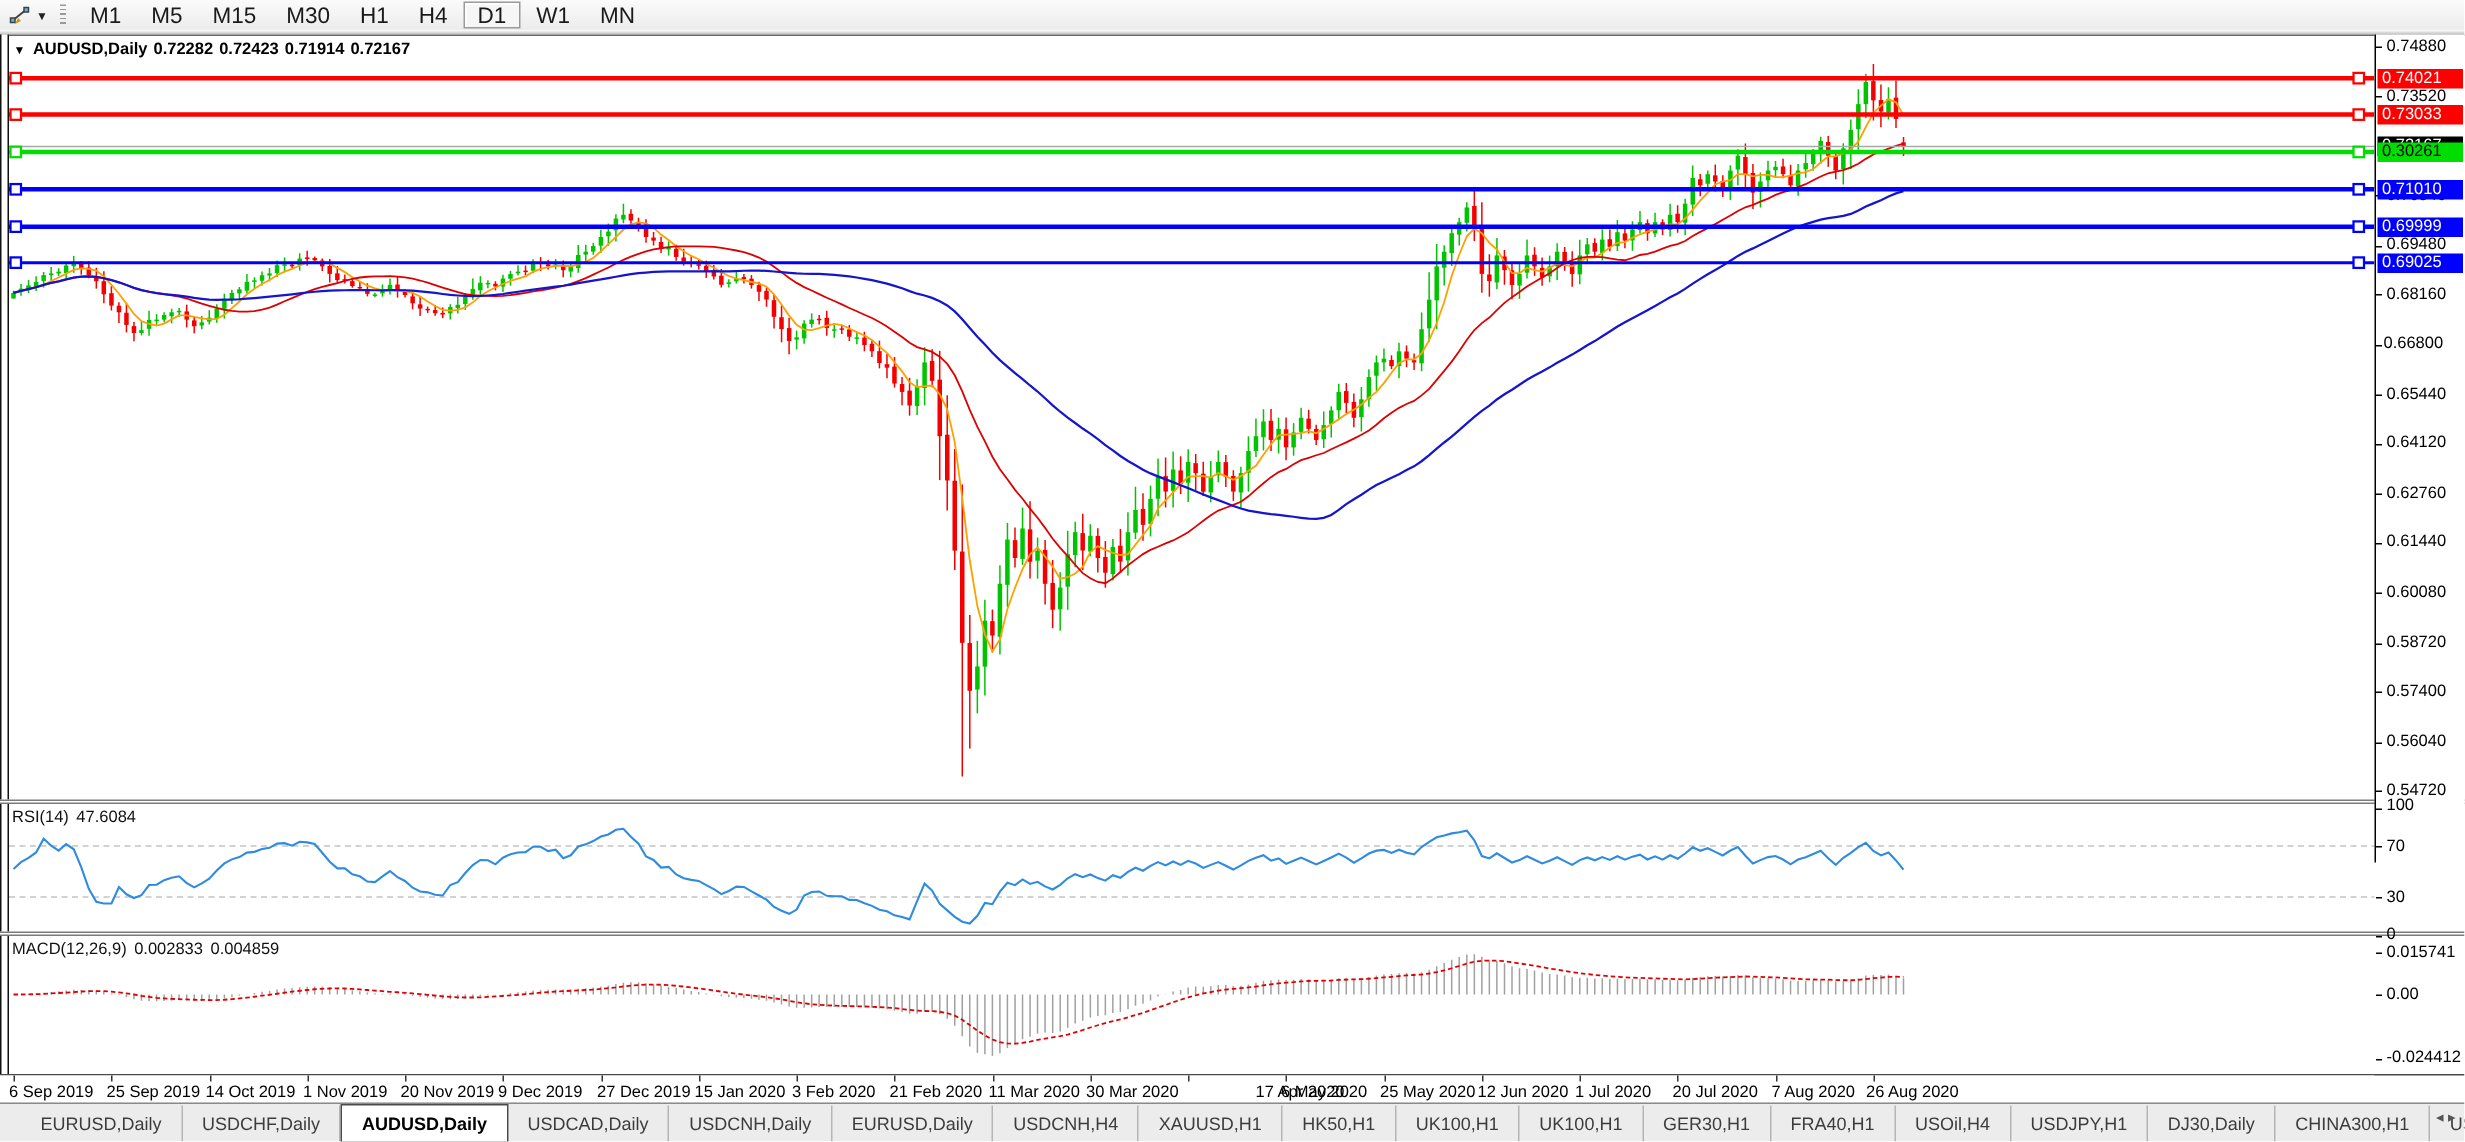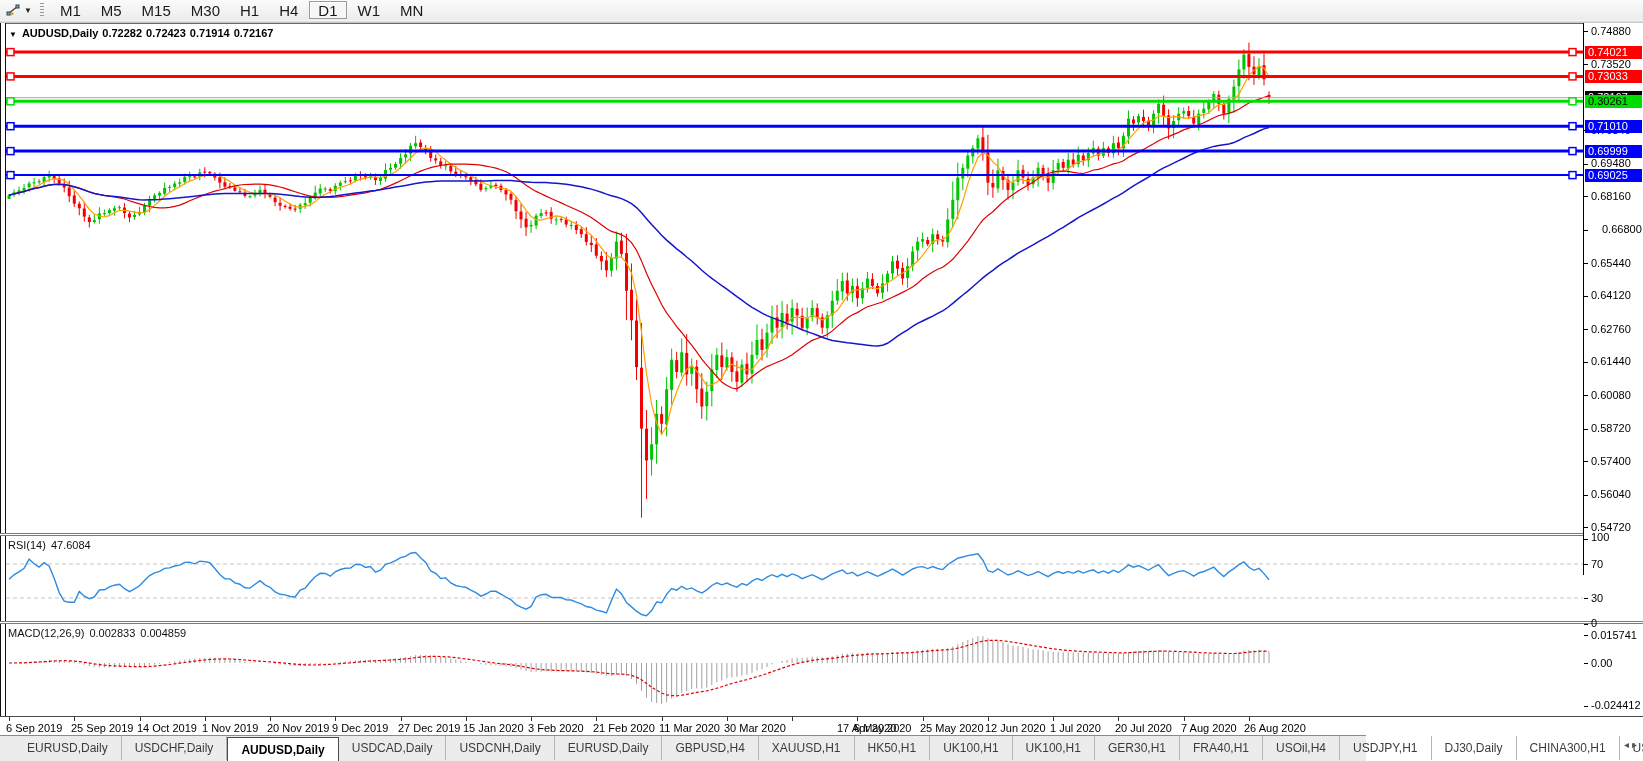--- a/index.html
+++ b/index.html
@@ -49,22 +49,22 @@
   .ax-text { position:absolute; left:1590px; height:13px; line-height:13px; font-size:11px; color:#000; white-space:nowrap; }
   .px-label { position:absolute; left:1584px; width:56px; height:13px; line-height:13px;
               font-size:11px; padding-left:3px; white-space:nowrap; }
 
   
   #date-strip { position:absolute; left:0; top:717px; width:1583px; height:18px; background:#fff; }
   .d-tick { position:absolute; top:0; width:1px; height:4px; background:#333; }
   .d-text { position:absolute; top:5px; font-size:11px; color:#000; white-space:nowrap; }
 
   
-  #tab-bar { position:absolute; left:0; top:735px; width:1366px; height:26px; background:#ececec;
-             border-top:1px solid #8a8a8a; display:flex; align-items:flex-start; padding-left:14px; }
+  #tab-bar { position:absolute; left:0; top:735px; width:1643px; height:26px; background:#ececec;
+             border-top:1px solid #8a8a8a; display:flex; align-items:center; padding-left:14px; }
   .tab { line-height:24px; padding:0 13px; font-size:12px; color:#3c3c3c;
          border-right:1px solid #b5b5b5; white-space:nowrap; }
   .tab.active { background:#fff; border:1px solid #4a4a4a; color:#000; font-weight:700; margin-top:1px; }
   #tab-arrows { position:absolute; right:3px; top:739px; font-size:10px; color:#555; letter-spacing:3px; }
 </style>
 </head>
 <body>
 
 <div id="screen">
 
@@ -896,21 +896,21 @@
       <div class="ax-text" style="top: 1.5px; left: 7px;">0.74880</div>
       <div class="ax-tick" style="top: 41.4603px; left: 0px;"></div>
       <div class="ax-text" style="top: 34.9603px; left: 7px;">0.73520</div>
       <div class="ax-tick" style="top: 107.397px; left: 0px;"></div>
       <div class="ax-text" style="top: 100.897px; left: 7px;">0.70840</div>
       <div class="ax-tick" style="top: 140.857px; left: 0px;"></div>
       <div class="ax-text" style="top: 134.357px; left: 7px;">0.69480</div>
       <div class="ax-tick" style="top: 173.333px; left: 0px;"></div>
       <div class="ax-text" style="top: 166.833px; left: 7px;">0.68160</div>
       <div class="ax-tick" style="top: 206.794px; left: 0px;"></div>
-      <div class="ax-text" style="top: 200.294px; left: 18px;">0.66800</div>
+      <div class="ax-text" style="top: 200.294px; left: 5px;">0.66800</div>
       <div class="ax-tick" style="top: 240.254px; left: 0px;"></div>
       <div class="ax-text" style="top: 233.754px; left: 7px;">0.65440</div>
       <div class="ax-tick" style="top: 272.73px; left: 0px;"></div>
       <div class="ax-text" style="top: 266.23px; left: 7px;">0.64120</div>
       <div class="ax-tick" style="top: 306.19px; left: 0px;"></div>
       <div class="ax-text" style="top: 299.69px; left: 7px;">0.62760</div>
       <div class="ax-tick" style="top: 338.667px; left: 0px;"></div>
       <div class="ax-text" style="top: 332.167px; left: 7px;">0.61440</div>
       <div class="ax-tick" style="top: 372.127px; left: 0px;"></div>
       <div class="ax-text" style="top: 365.627px; left: 7px;">0.60080</div>
@@ -998,21 +998,21 @@
     <span>MACD(12,26,9)</span><span>0.002833</span><span>0.004859</span>
   </div>
 
   <div id="tab-bar">
       <div class="tab">EURUSD,Daily</div>
       <div class="tab">USDCHF,Daily</div>
       <div class="tab active">AUDUSD,Daily</div>
       <div class="tab">USDCAD,Daily</div>
       <div class="tab">USDCNH,Daily</div>
       <div class="tab">EURUSD,Daily</div>
-      <div class="tab">GBPUSD,H4</div>
+      <div class="tab">USDCNH,H4</div>
       <div class="tab">XAUUSD,H1</div>
       <div class="tab">HK50,H1</div>
       <div class="tab">UK100,H1</div>
       <div class="tab">UK100,H1</div>
       <div class="tab">GER30,H1</div>
       <div class="tab">FRA40,H1</div>
       <div class="tab">USOil,H4</div>
       <div class="tab">USDJPY,H1</div>
       <div class="tab">DJ30,Daily</div>
       <div class="tab">CHINA300,H1</div>

